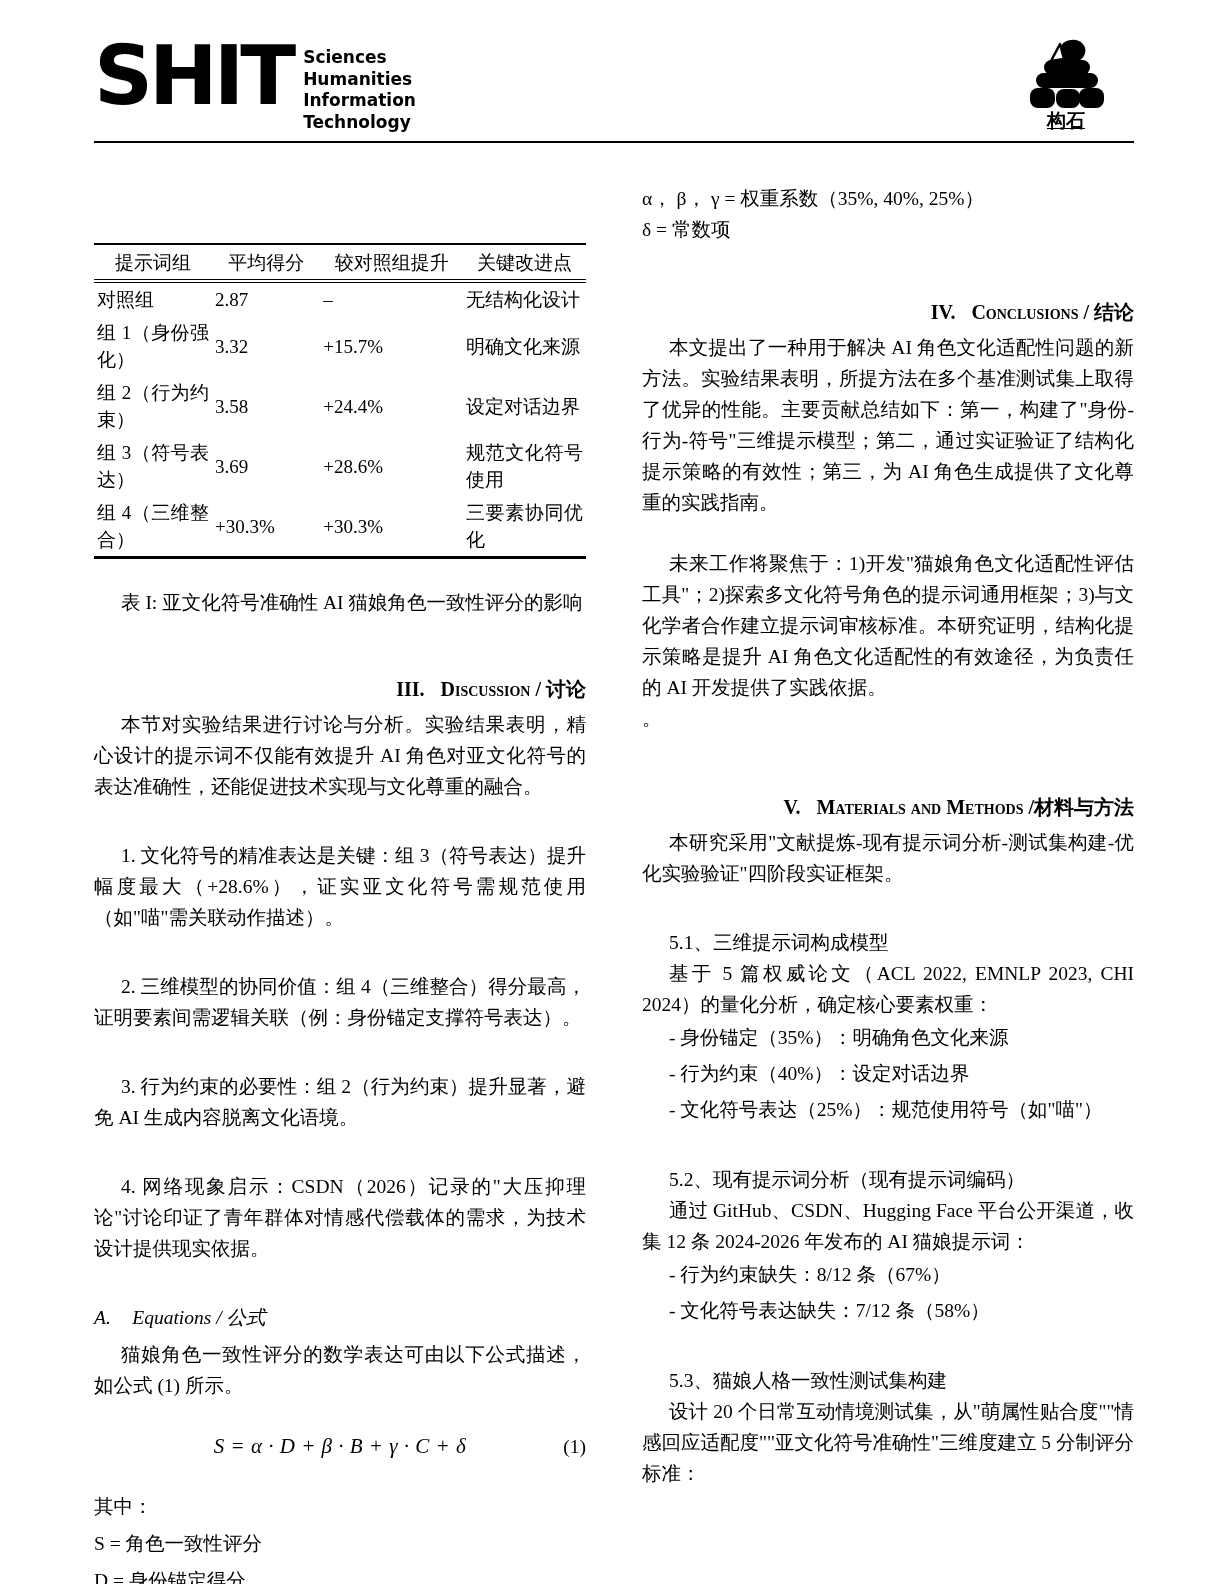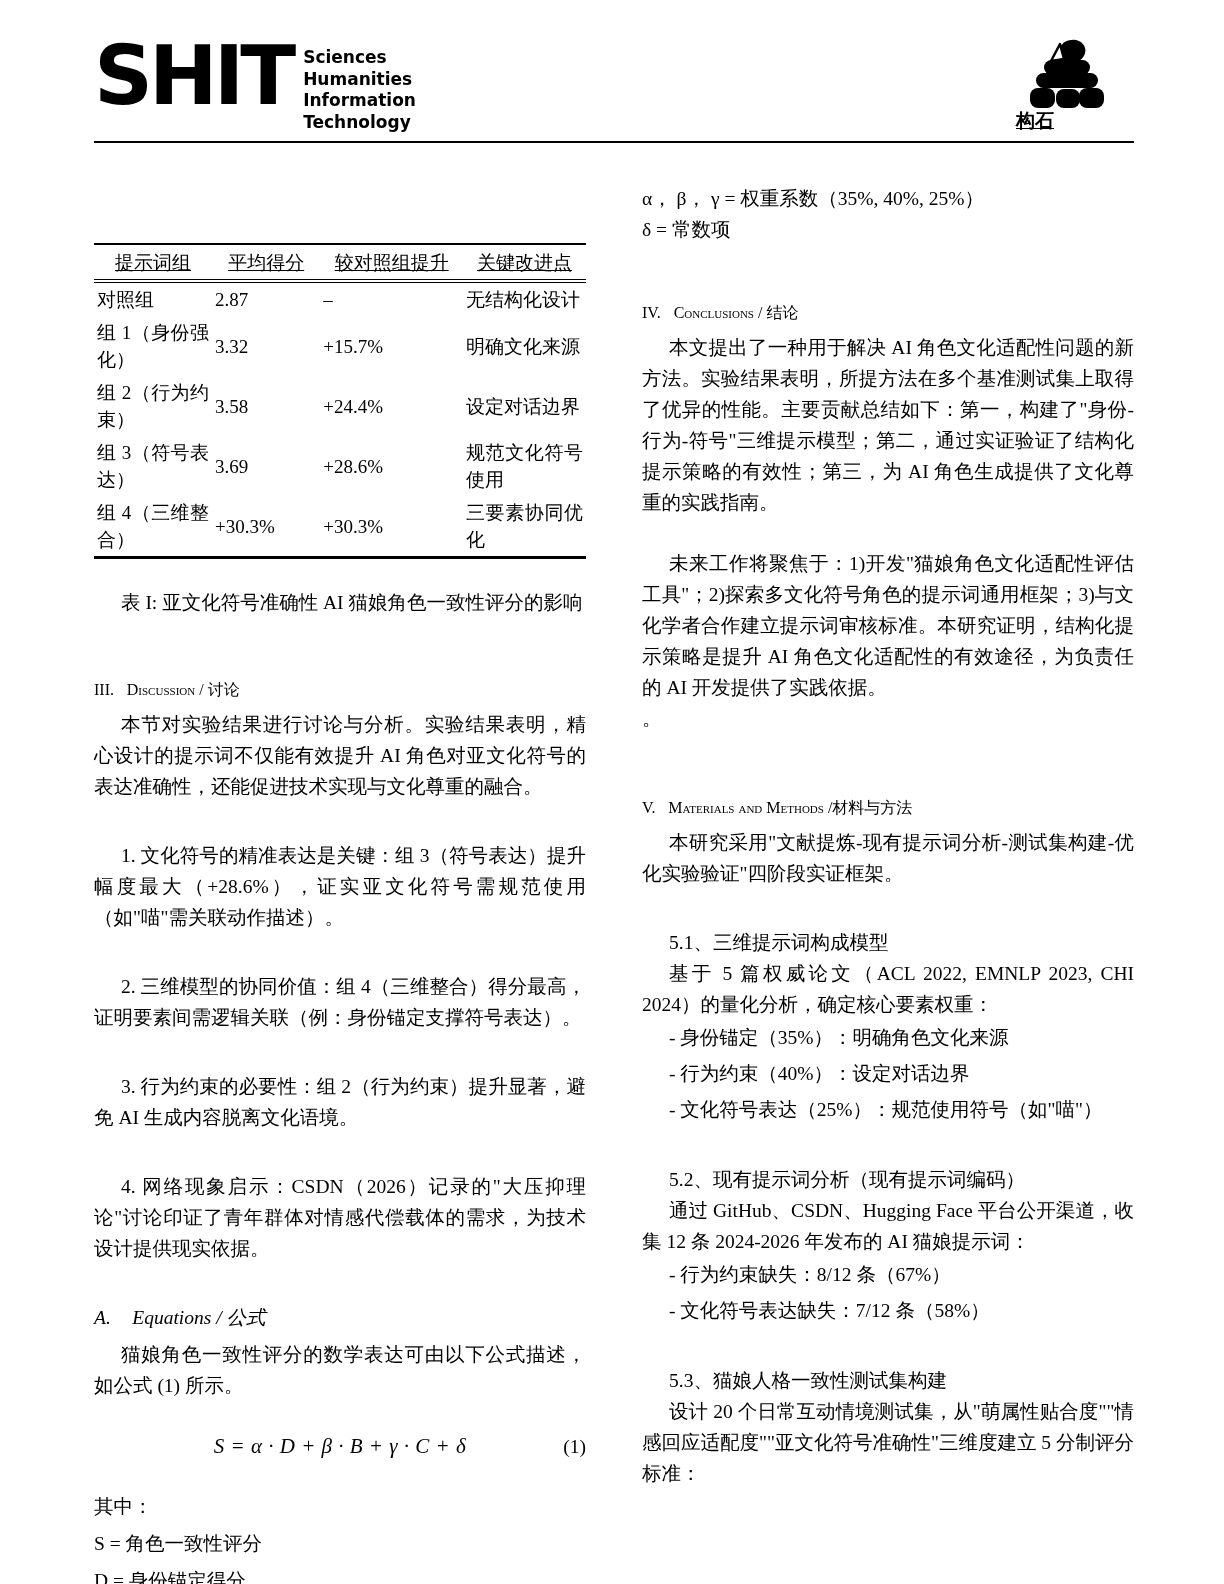--- a/index.html
+++ b/index.html
@@ -18,21 +18,21 @@
   .brand { display:flex; align-items:flex-start; }
   .brand-acronym {
     font-family:"DejaVu Sans","Liberation Sans",sans-serif;
     font-weight:900; font-size:82px; line-height:76px; letter-spacing:-4px;
   }
   .brand-words {
     margin-left:11px; padding-top:9px;
     font-family:"DejaVu Sans","Liberation Sans",sans-serif;
     font-weight:700; font-size:17px; line-height:21.5px;
   }
-  .seal { width:100px; text-align:left; margin-right:18px;text-decoration:underline; }
+  .seal { width:100px; text-align:center; margin-right:18px;text-decoration:underline; }
   .seal svg { display:block; margin:0 auto; }
   .seal-label {
     font-family:"DejaVu Sans","Liberation Sans",sans-serif;
     font-weight:700; font-size:19px; line-height:22px; margin-top:1px;
   }
 
   
   .columns { display:flex; gap:56px; margin-top:40px; }
   .col { width:492px; font-size:19.5px; line-height:31px; text-align:justify; }
 
@@ -43,31 +43,31 @@
 
   
   .tbl-wrap { margin-top:60px; }
   table.results {
     width:100%; border-collapse:collapse;
     border-top:2px solid #000; border-bottom:3px solid #000;
     font-size:19px; line-height:27px;
   }
   table.results th {
     font-weight:normal; border-bottom:4px double #000;
-    padding:4px 2px 3px; text-align:center;text-decoration:underline;
+    padding:4px 2px 3px; text-align:center;
   }
   table.results td { vertical-align:middle; padding:3px 3px; }
   table.results col.c1 { width:24%; }
   table.results col.c2 { width:22%; }
   table.results col.c3 { width:29%; }
   table.results col.c4 { width:25%; }
   .tbl-caption { margin-top:28px; text-indent:27px; }
 
   
-  .sec-head { font-size:16px; font-weight:normal; text-align:left; line-height:31px; }
+  .sec-head { font-size:20px; font-weight:bold; text-align:right; line-height:31px; }
   .sec-head .sec-num { margin-right:0.8em; }
   .sc { font-variant:small-caps; }
   .sub-head { font-style:italic; font-size:19.5px; font-weight:normal; line-height:31px; }
   .sub-head .sec-num { margin-right:1.1em; }
 
   
   .equation { position:relative; margin:30px 0 24px; text-align:center; }
   .eq-formula { font-style:italic; font-size:21px; letter-spacing:0.5px; }
   .eq-no { position:absolute; right:0; top:0; font-style:normal; font-size:19.5px; }
   .where { margin-top:26px; line-height:37px; }

